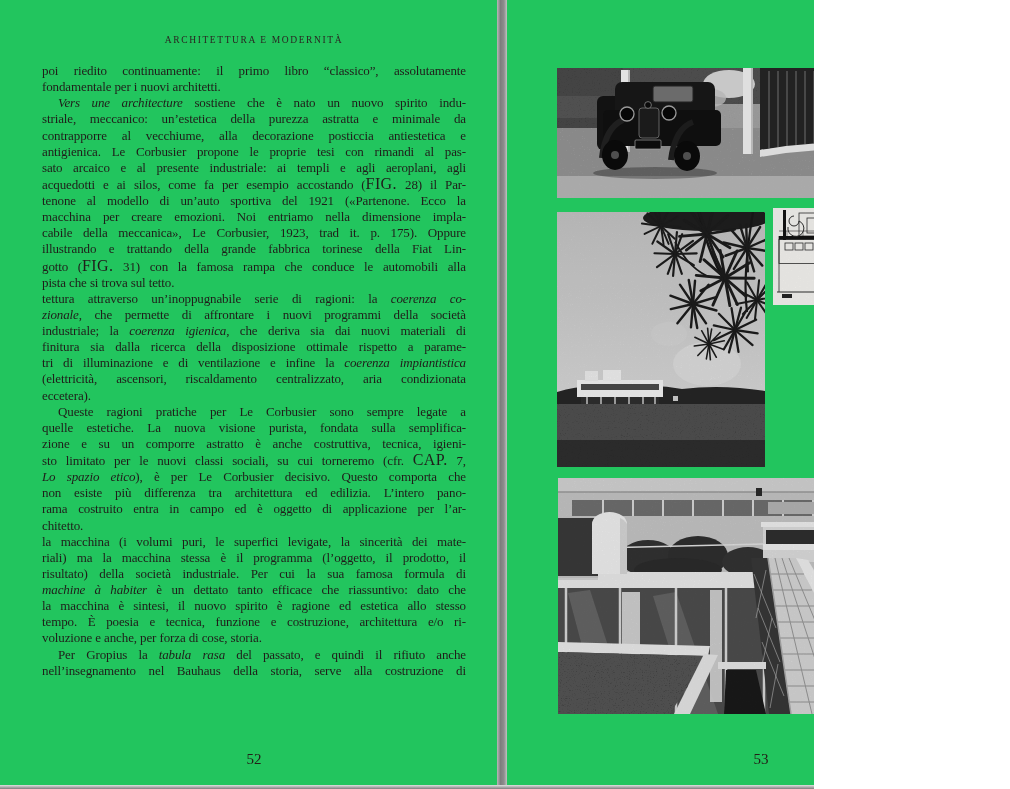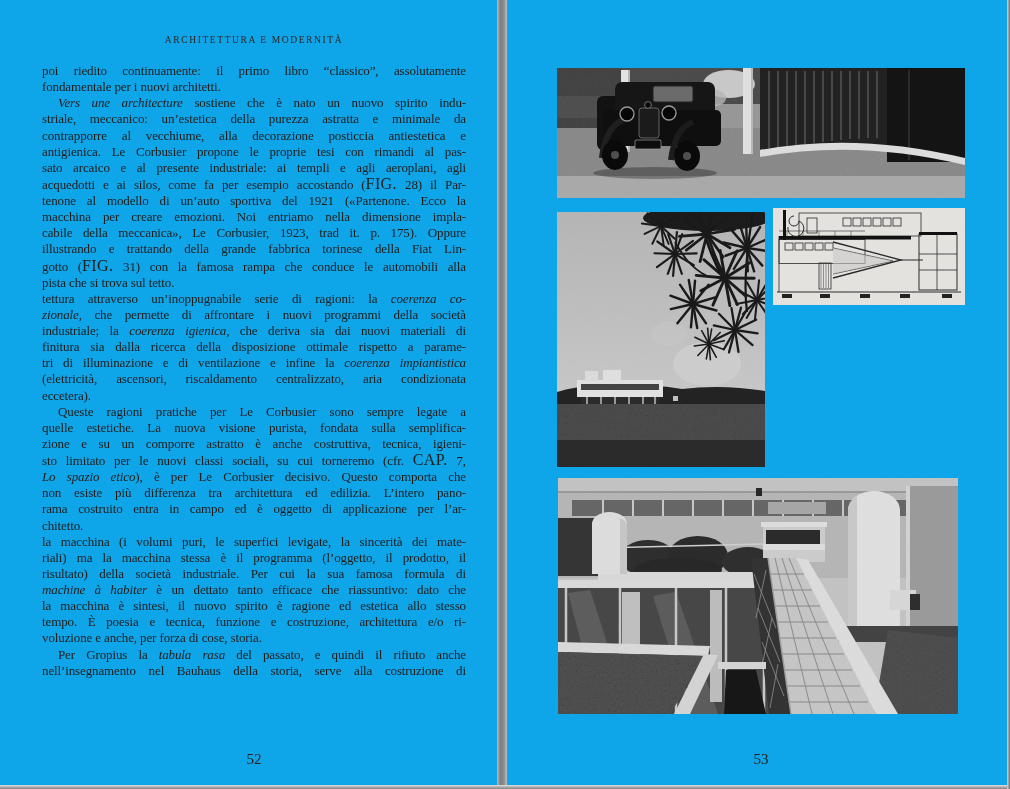--- a/index.html
+++ b/index.html
@@ -1,16 +1,16 @@
 <!DOCTYPE html>
 <html><head>
 <meta charset="utf-8">
 <style>
   html,body{margin:0;padding:0;background:#ffffff;}
-  .canvas{position:relative;width:1010px;height:789px;background:#0ea5e9;overflow:hidden;
+  .canvas{position:relative;width:814px;height:789px;background:#22c55e;overflow:hidden;
           font-family:"Liberation Serif","DejaVu Serif",serif;color:#201d1a;}
   .abs{position:absolute;}
   
   .gutter{left:497px;top:0;width:10px;height:785px;
           background:linear-gradient(to right,#b9b9b9,#7d7d7d 35%,#8d8d8d 70%,#c2c2c2);}
   .edge-bottom{left:0;top:785px;width:1010px;height:4px;
           background:linear-gradient(to bottom,#e0e0e0,#7f7f7f);}
   .edge-right{left:1007px;top:0;width:3px;height:789px;
           background:linear-gradient(to right,#d6d6d6,#6f6f6f);}
   

